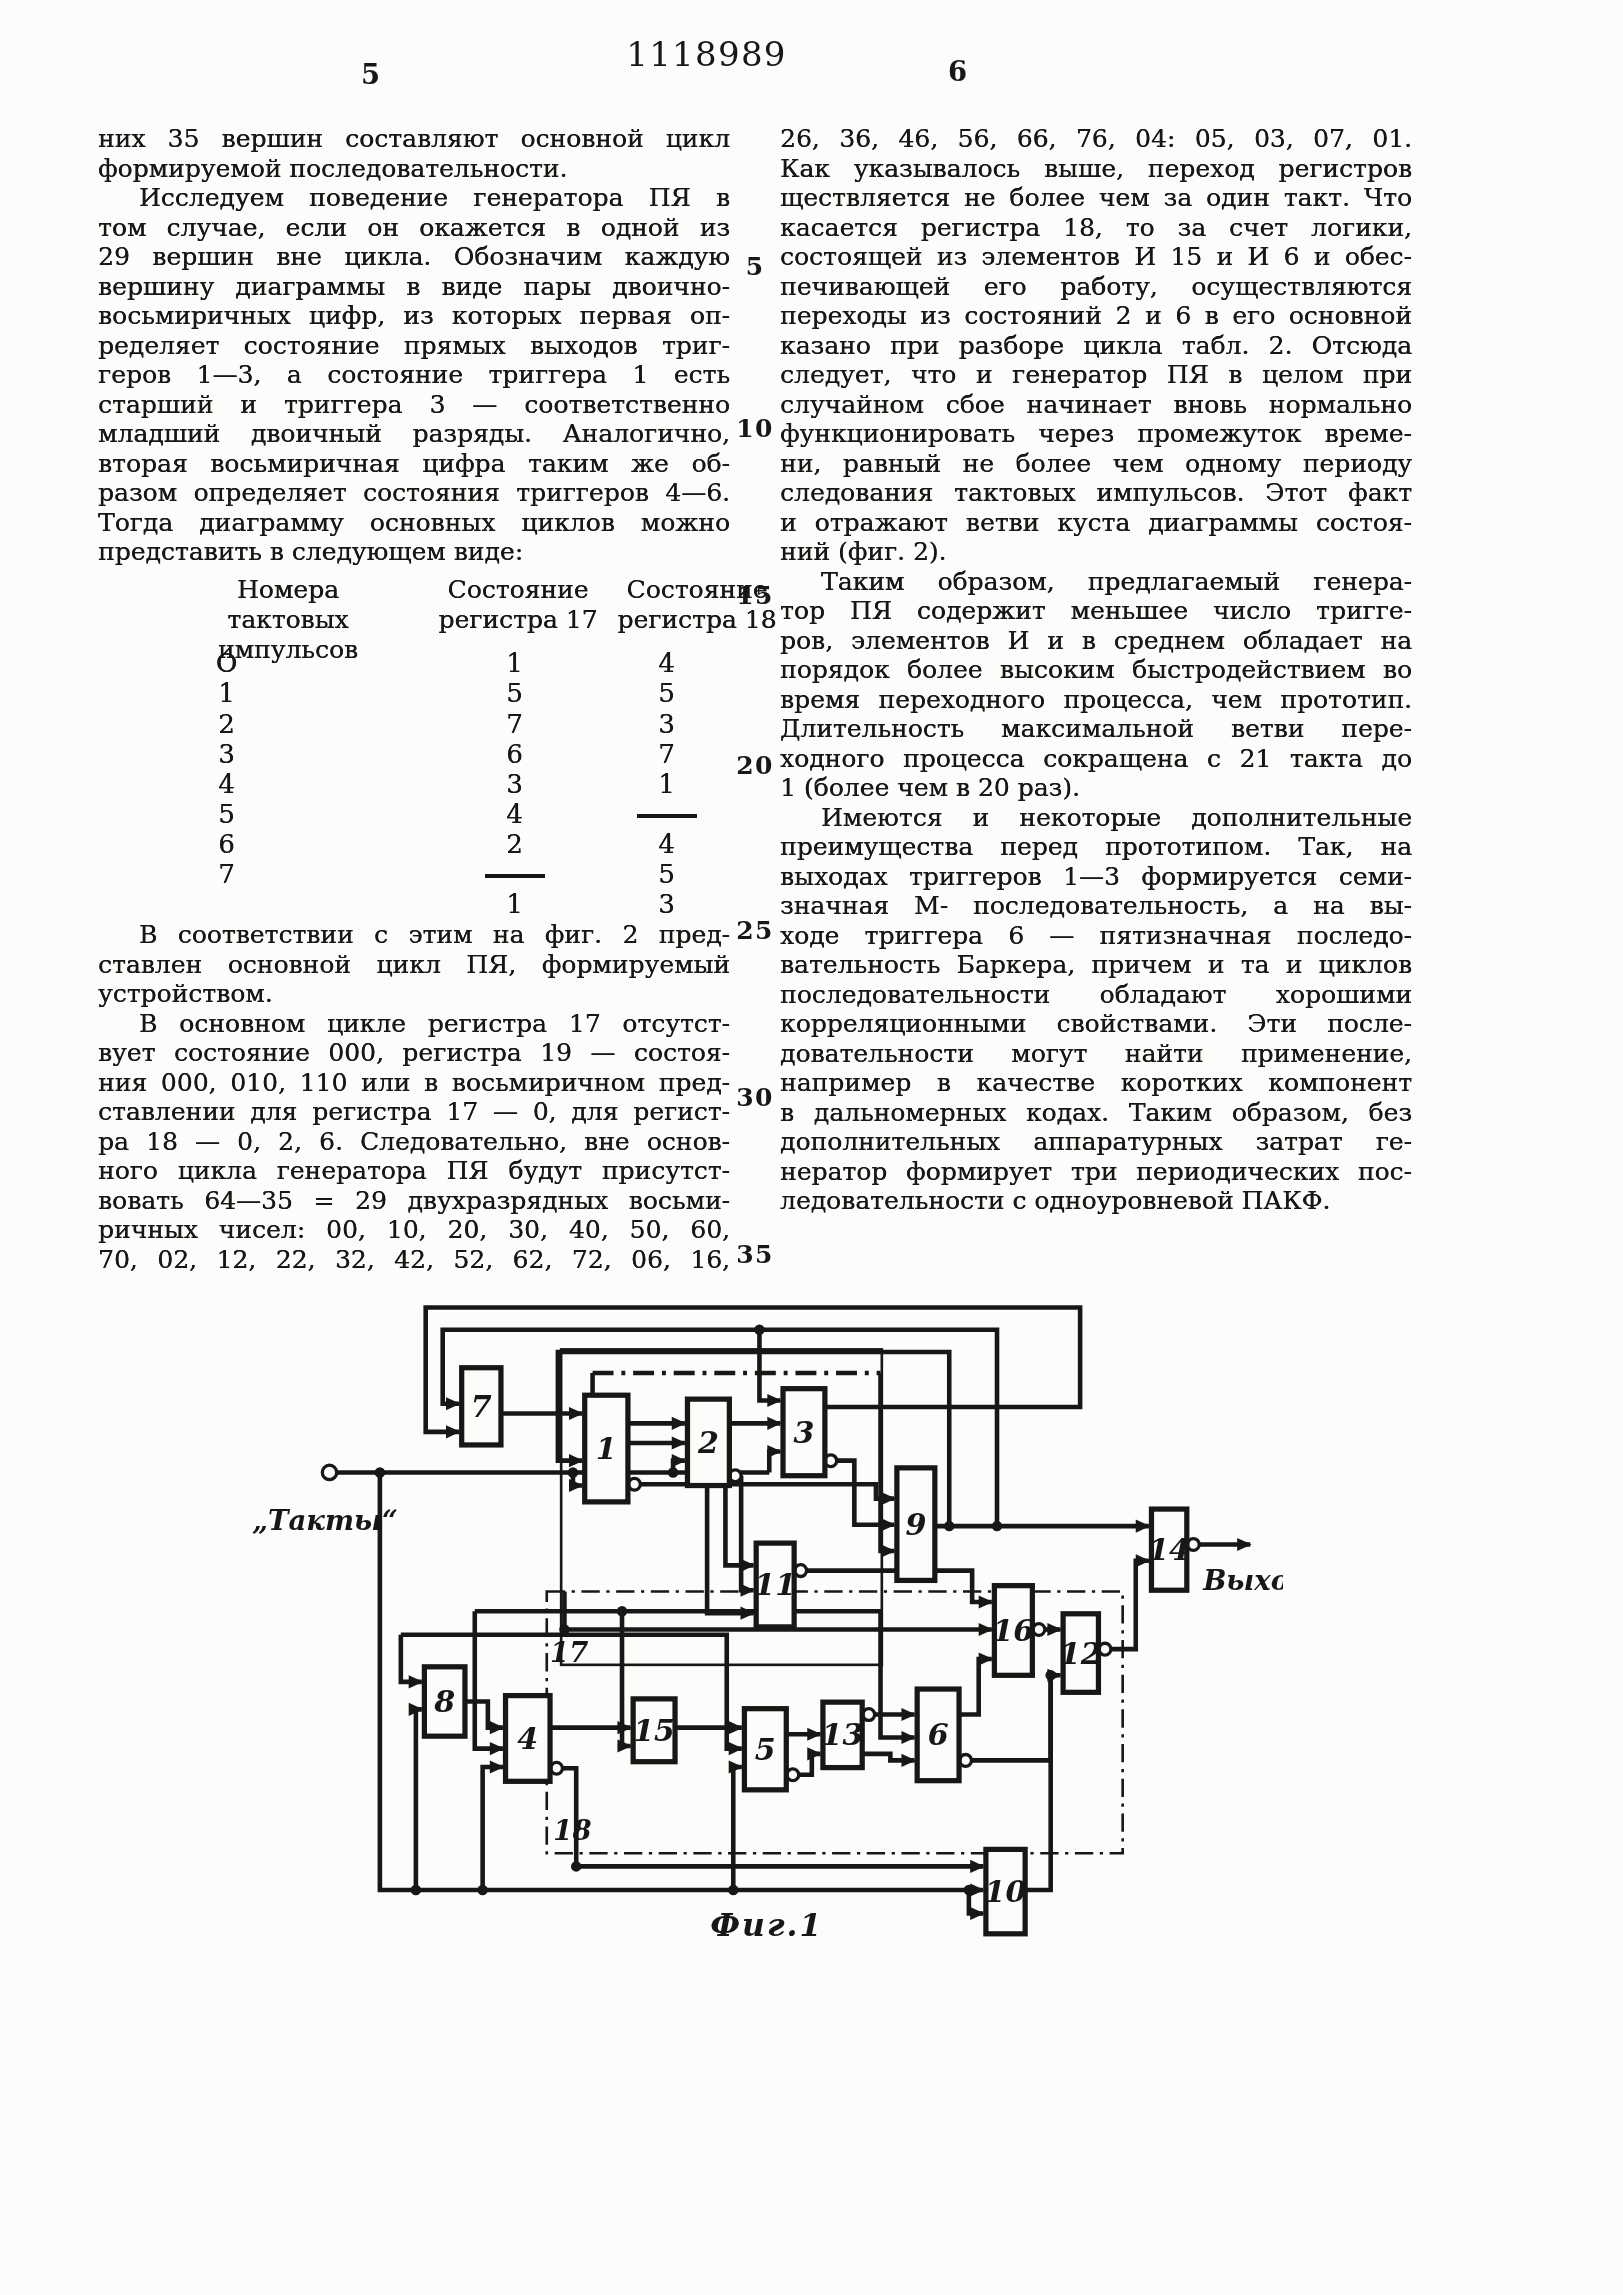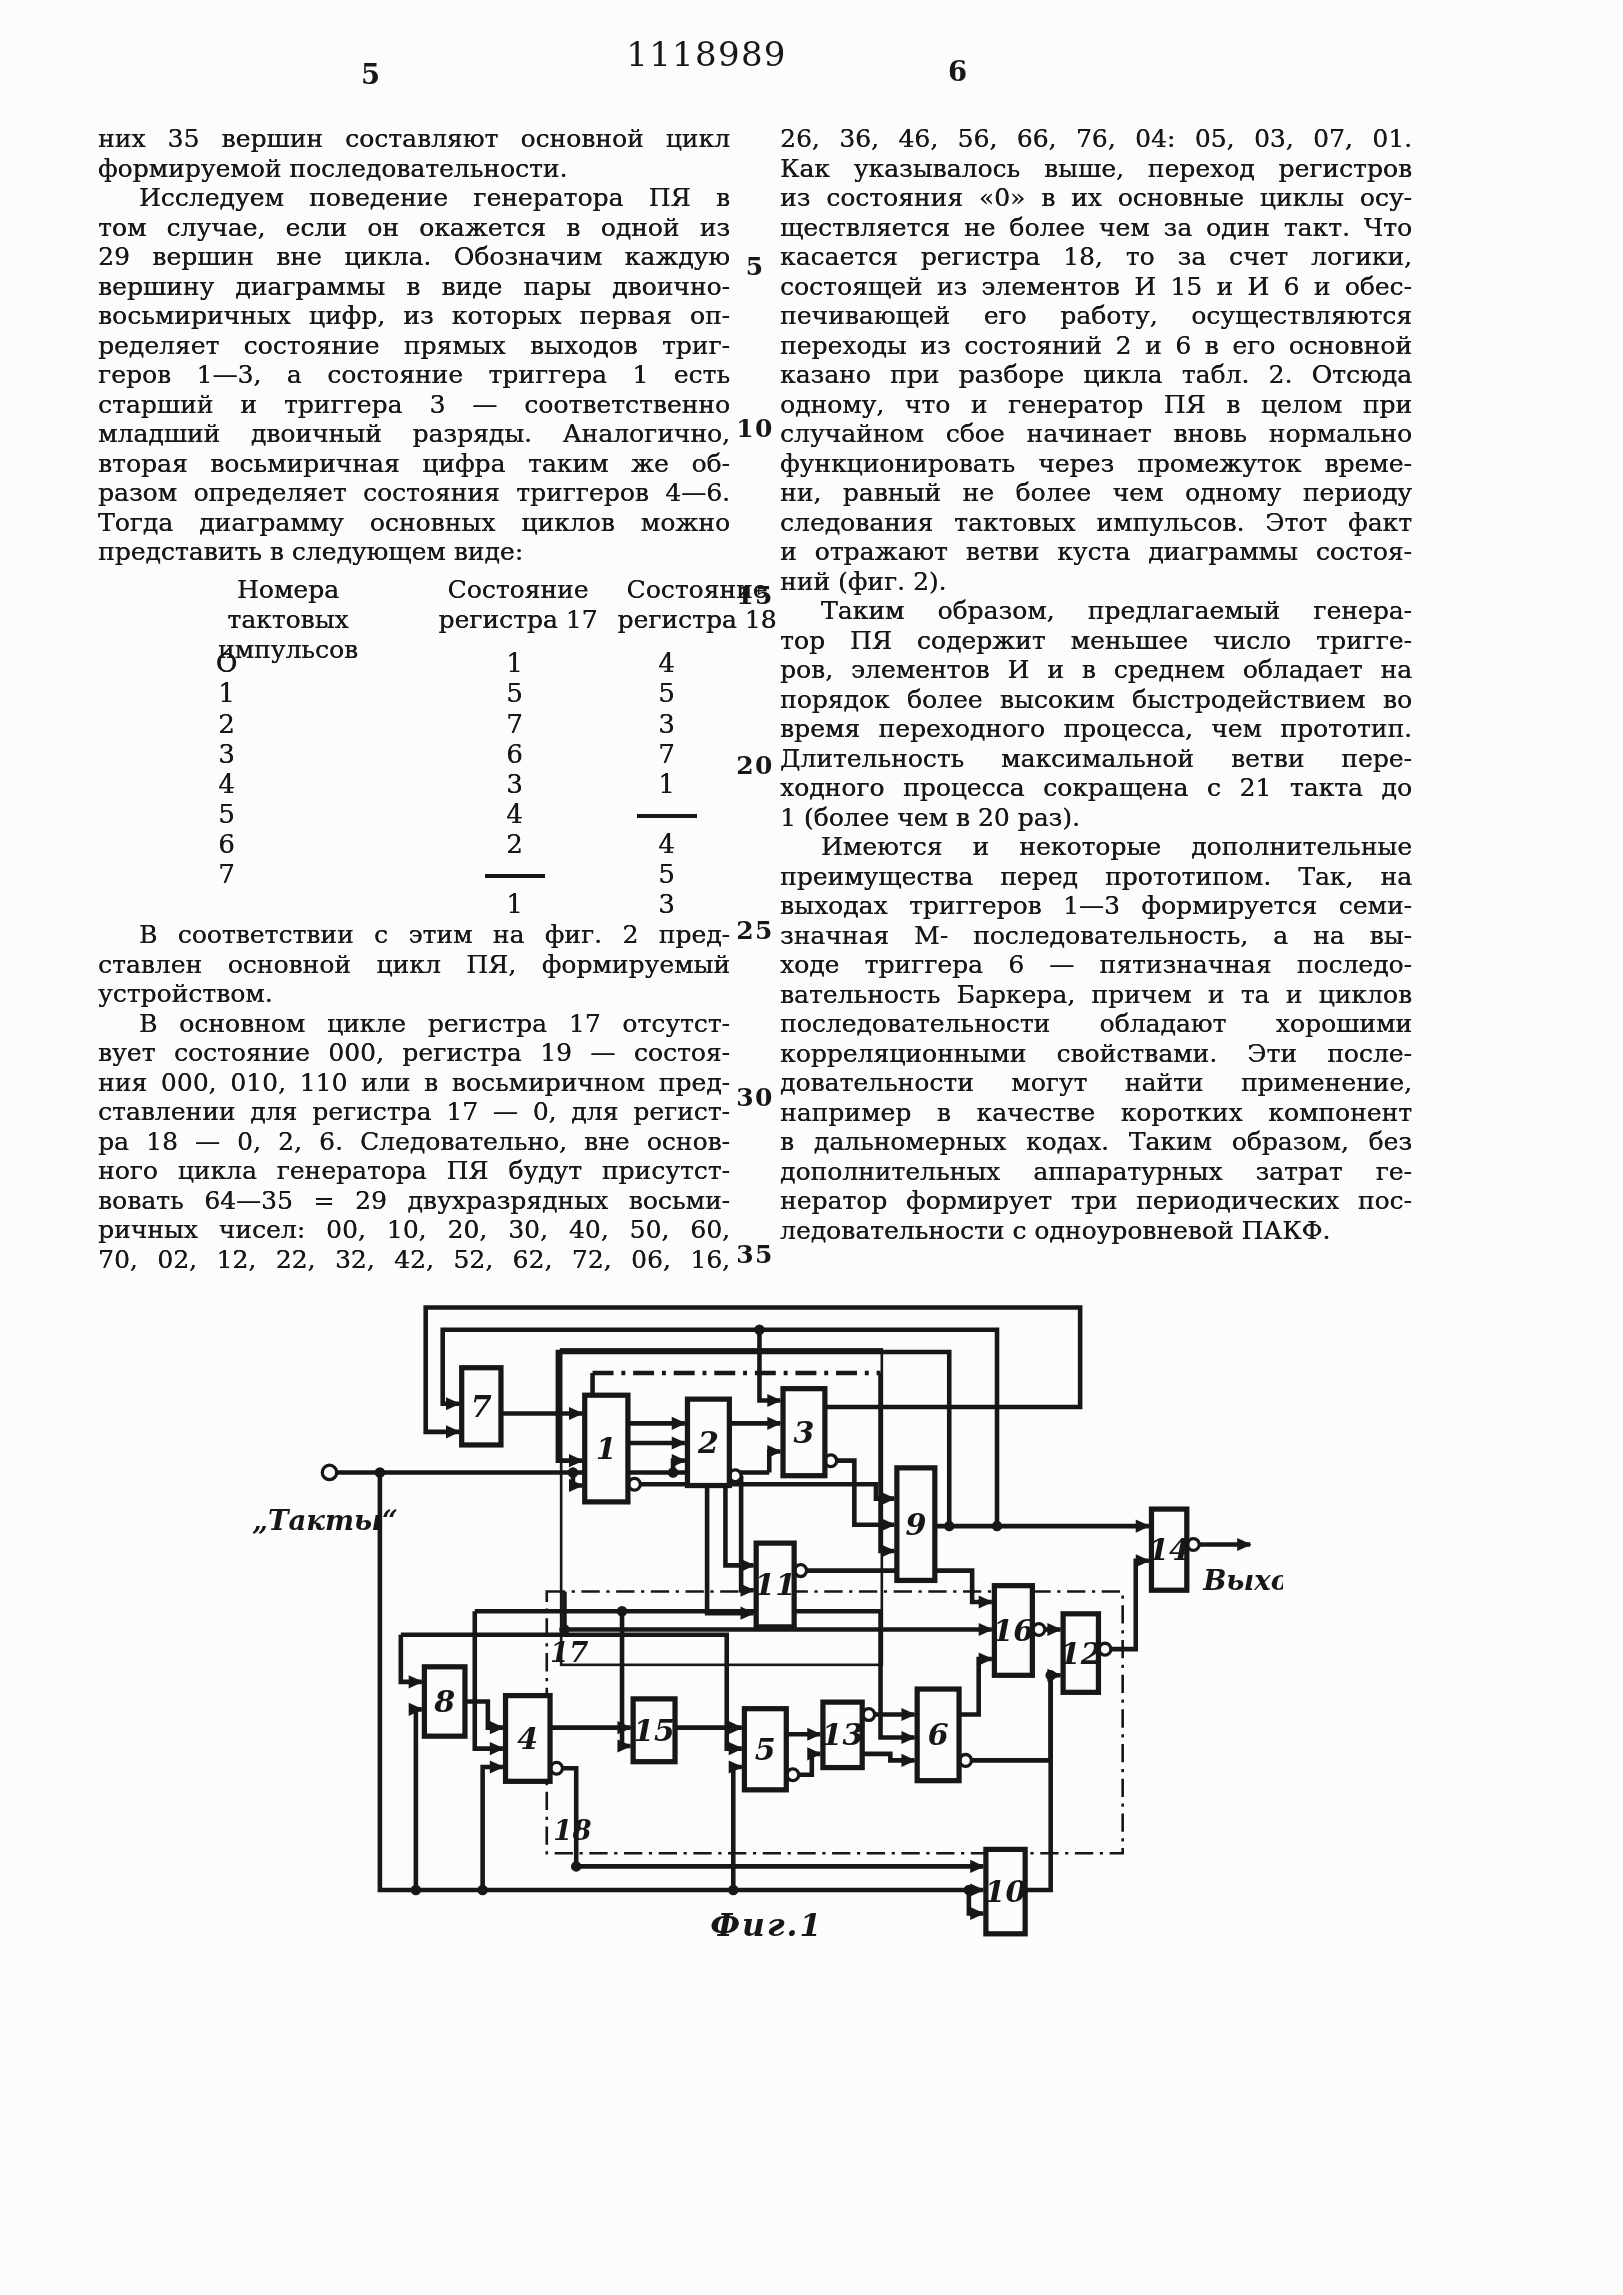--- a/index.html
+++ b/index.html
@@ -154,28 +154,27 @@
       <div class="line">ра 18 — 0, 2, 6. Следовательно, вне основ-</div>
       <div class="line">ного цикла генератора ПЯ будут присутст-</div>
       <div class="line">вовать 64—35 = 29 двухразрядных восьми-</div>
       <div class="line">ричных чисел: 00, 10, 20, 30, 40, 50, 60,</div>
       <div class="line">70, 02, 12, 22, 32, 42, 52, 62, 72, 06, 16,</div>
     </div>
 
   <div id="right-lines" class="colblock" style="left:780px;top:124px;width:632px;">
       <div class="line">26, 36, 46, 56, 66, 76, 04: 05, 03, 07, 01.</div>
       <div class="line">Как указывалось выше, переход регистров</div>
-      <div class="line">из состояния «0» в их основные циклы осу-</div>
       <div class="line">ществляется не более чем за один такт. Что</div>
       <div class="line">касается регистра 18, то за счет логики,</div>
       <div class="line">состоящей из элементов И 15 и И 6 и обес-</div>
       <div class="line">печивающей его работу, осуществляются</div>
       <div class="line">переходы из состояний 2 и 6 в его основной</div>
       <div class="line">казано при разборе цикла табл. 2. Отсюда</div>
-      <div class="line">одному, что и генератор ПЯ в целом при</div>
+      <div class="line">следует, что и генератор ПЯ в целом при</div>
       <div class="line">случайном сбое начинает вновь нормально</div>
       <div class="line">функционировать через промежуток време-</div>
       <div class="line">ни, равный не более чем одному периоду</div>
       <div class="line">следования тактовых импульсов. Этот факт</div>
       <div class="line">и отражают ветви куста диаграммы состоя-</div>
       <div class="line end">ний (фиг. 2).</div>
       <div class="line ind">Таким образом, предлагаемый генера-</div>
       <div class="line">тор ПЯ содержит меньшее число тригге-</div>
       <div class="line">ров, элементов И и в среднем обладает на</div>
       <div class="line">порядок более высоким быстродействием во</div>

